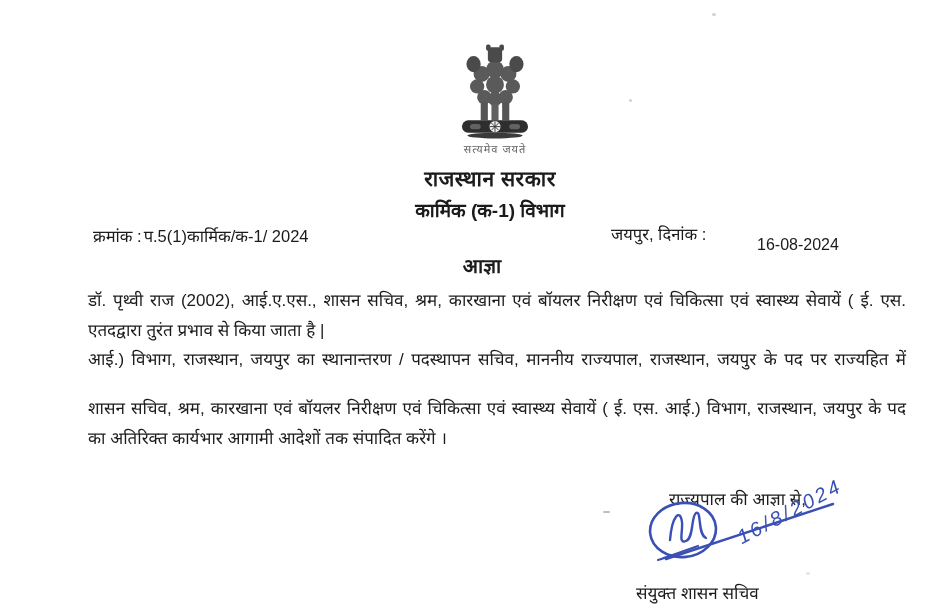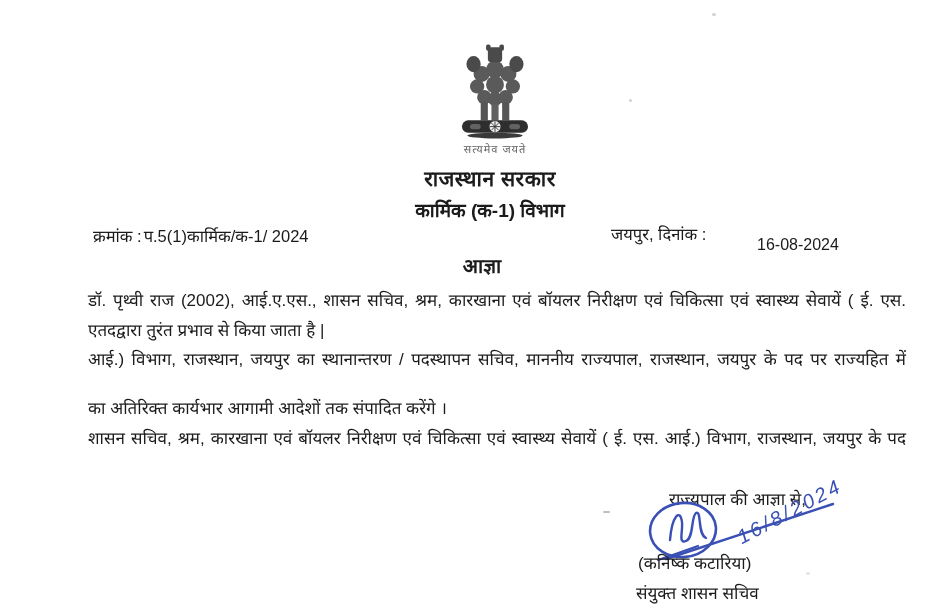--- a/index.html
+++ b/index.html
@@ -107,35 +107,34 @@
 
   <div class="center-line order-title">आज्ञा</div>
 
   <div class="para para-1">
     <div class="jline">डॉ. पृथ्वी राज (2002), आई.ए.एस., शासन सचिव, श्रम, कारखाना एवं बॉयलर निरीक्षण एवं चिकित्सा एवं स्वास्थ्य सेवायें ( ई. एस.</div>
     <div class="jline last">एतदद्वारा तुरंत प्रभाव से किया जाता है |</div>
     <div class="jline">आई.) विभाग, राजस्थान, जयपुर का स्थानान्तरण / पदस्थापन सचिव, माननीय राज्यपाल, राजस्थान, जयपुर के पद पर राज्यहित में</div>
   </div>
 
   <div class="para para-2">
+    <div class="jline">शासन सचिव, श्रम, कारखाना एवं बॉयलर निरीक्षण एवं चिकित्सा एवं स्वास्थ्य सेवायें ( ई. एस. आई.) विभाग, राजस्थान, जयपुर के पद</div>
     <div class="jline last">का अतिरिक्त कार्यभार आगामी आदेशों तक संपादित करेंगे ।</div>
-    <div class="jline">शासन सचिव, श्रम, कारखाना एवं बॉयलर निरीक्षण एवं चिकित्सा एवं स्वास्थ्य सेवायें ( ई. एस. आई.) विभाग, राजस्थान, जयपुर के पद</div>
   </div>
 
   <div class="sig-from">राज्यपाल की आज्ञा से,</div>
 
   <svg class="sig-scribble" width="210" height="72" viewBox="0 0 210 72" fill="none" stroke="#3a50b4" stroke-linecap="round">
     <ellipse cx="47" cy="36" rx="33" ry="27" stroke-width="2.6" transform="rotate(-6 47 36)"></ellipse>
     <path d="M 34 46 C 36 22 44 14 46 28 C 47 38 42 50 50 47 C 58 44 55 22 60 19 C 66 16 61 40 70 44" stroke-width="2.4"></path>
     <path d="M 22 66 C 34 62 48 57 62 52" stroke-width="2.2"></path>
     <path d="M 30 65 L 197 10" stroke-width="2.4"></path>
   </svg>
 
   <div class="sig-date">16/8/2024</div>
-  <div class="sig-name">(कनिष्क कटारिया)</div>
   <div class="sig-desig">संयुक्त शासन सचिव</div>
 
   <div class="speck s1"></div>
   <div class="speck s2"></div>
   <div class="speck s3"></div>
   <div class="dash"></div>
 
 </div>
 
 </body></html>

